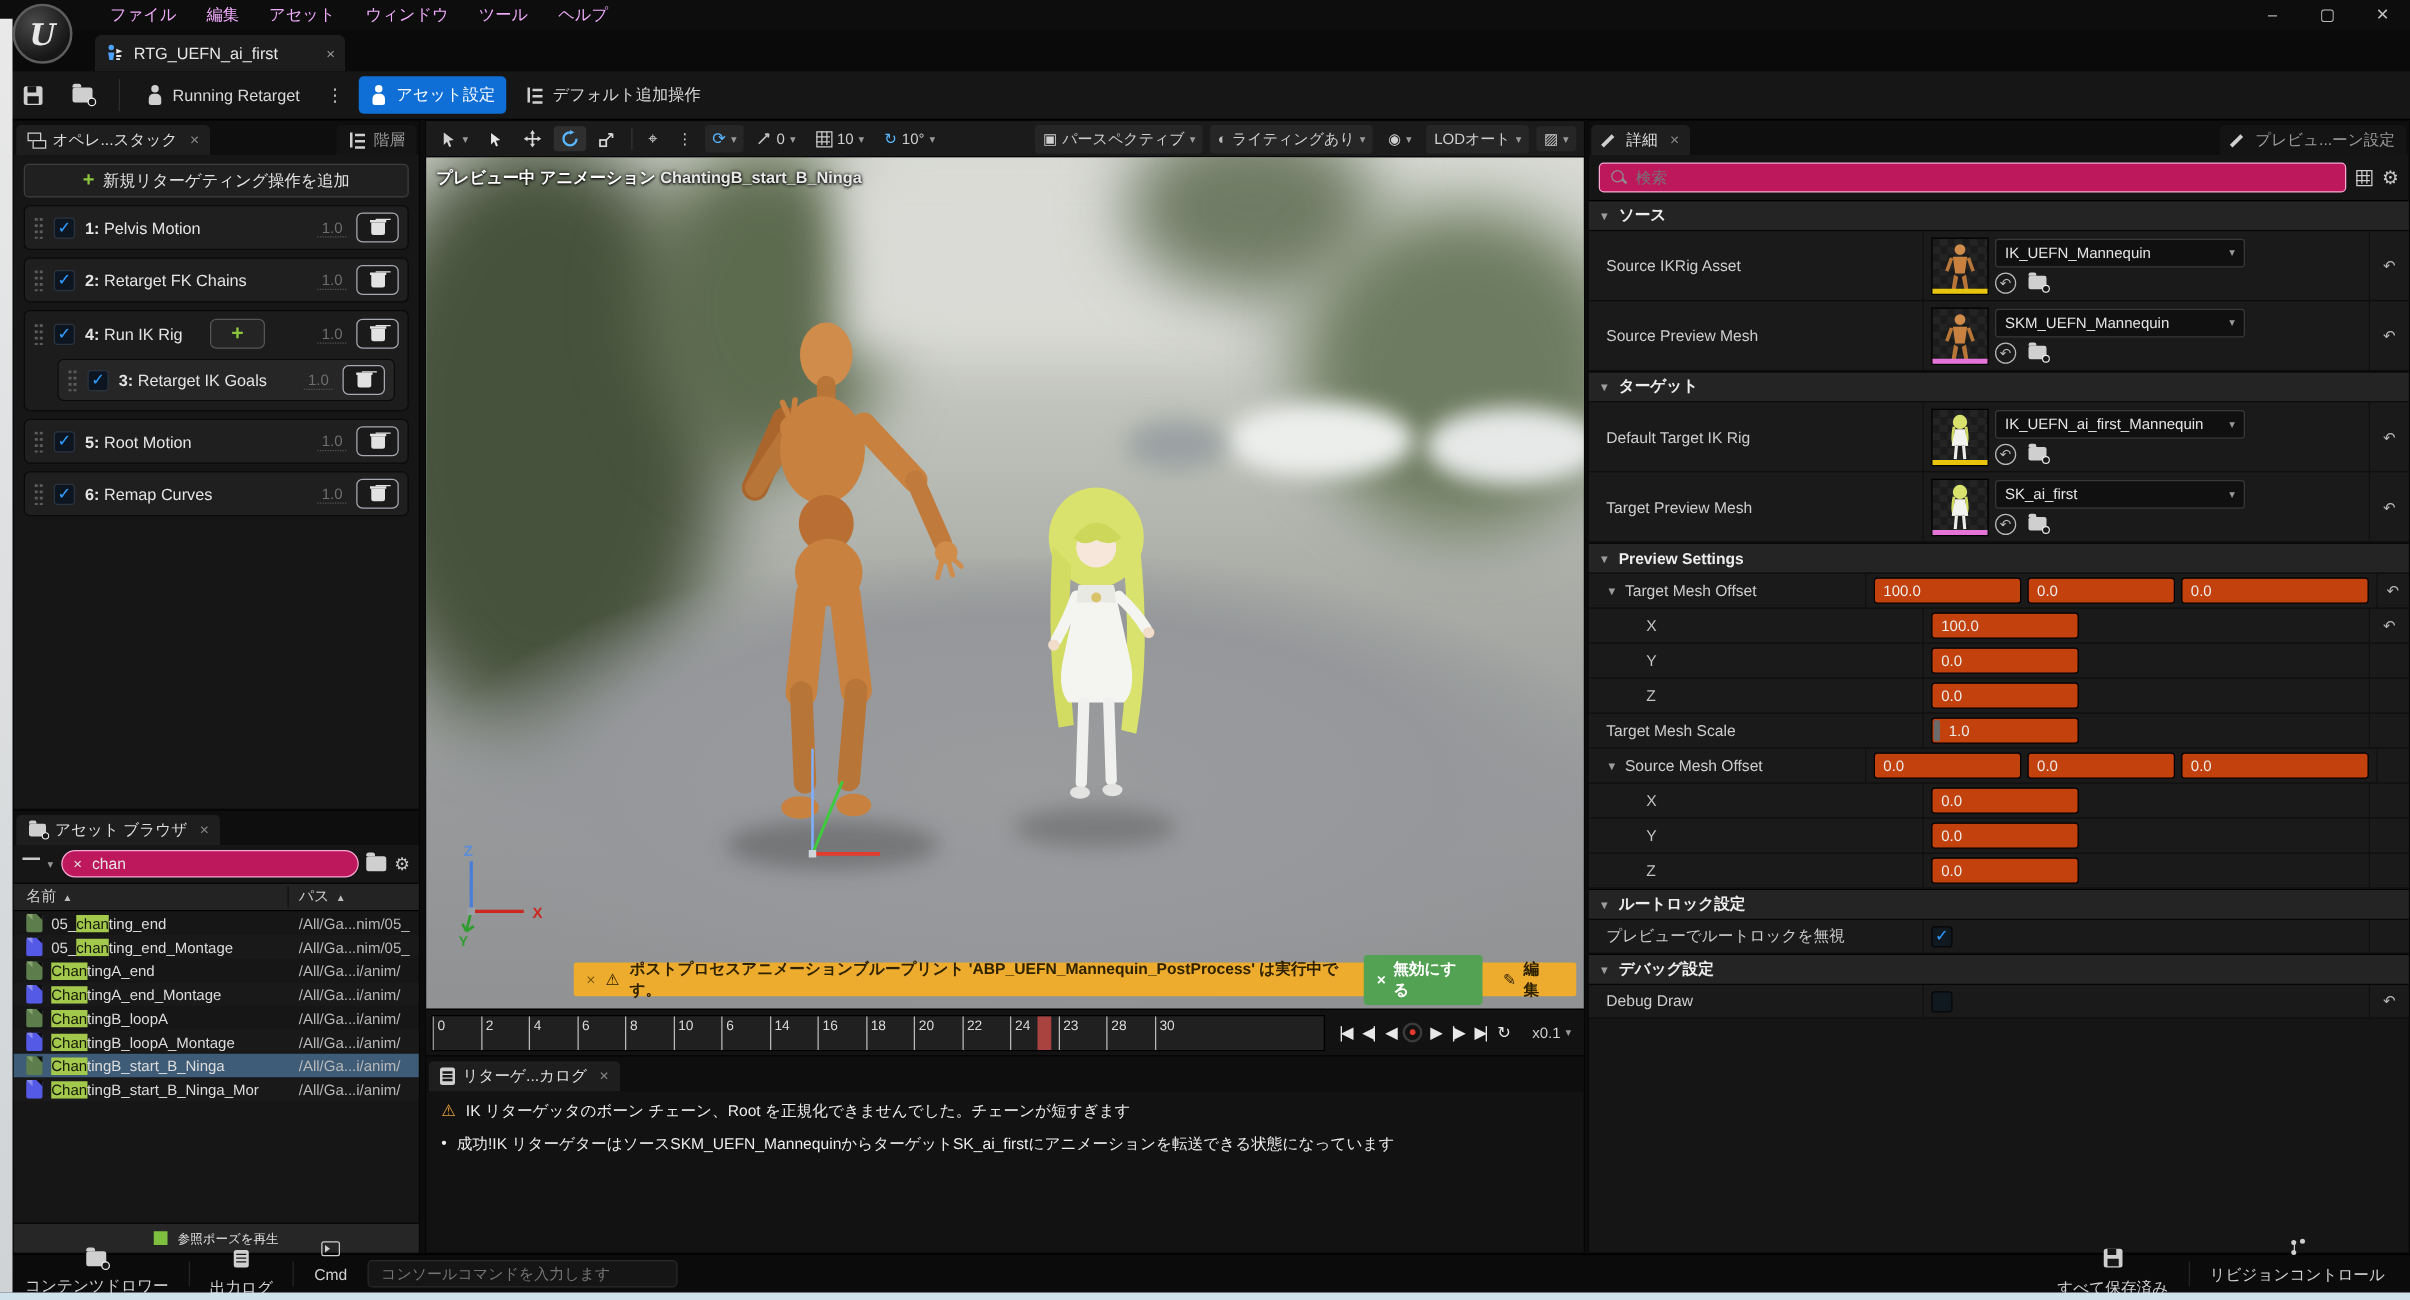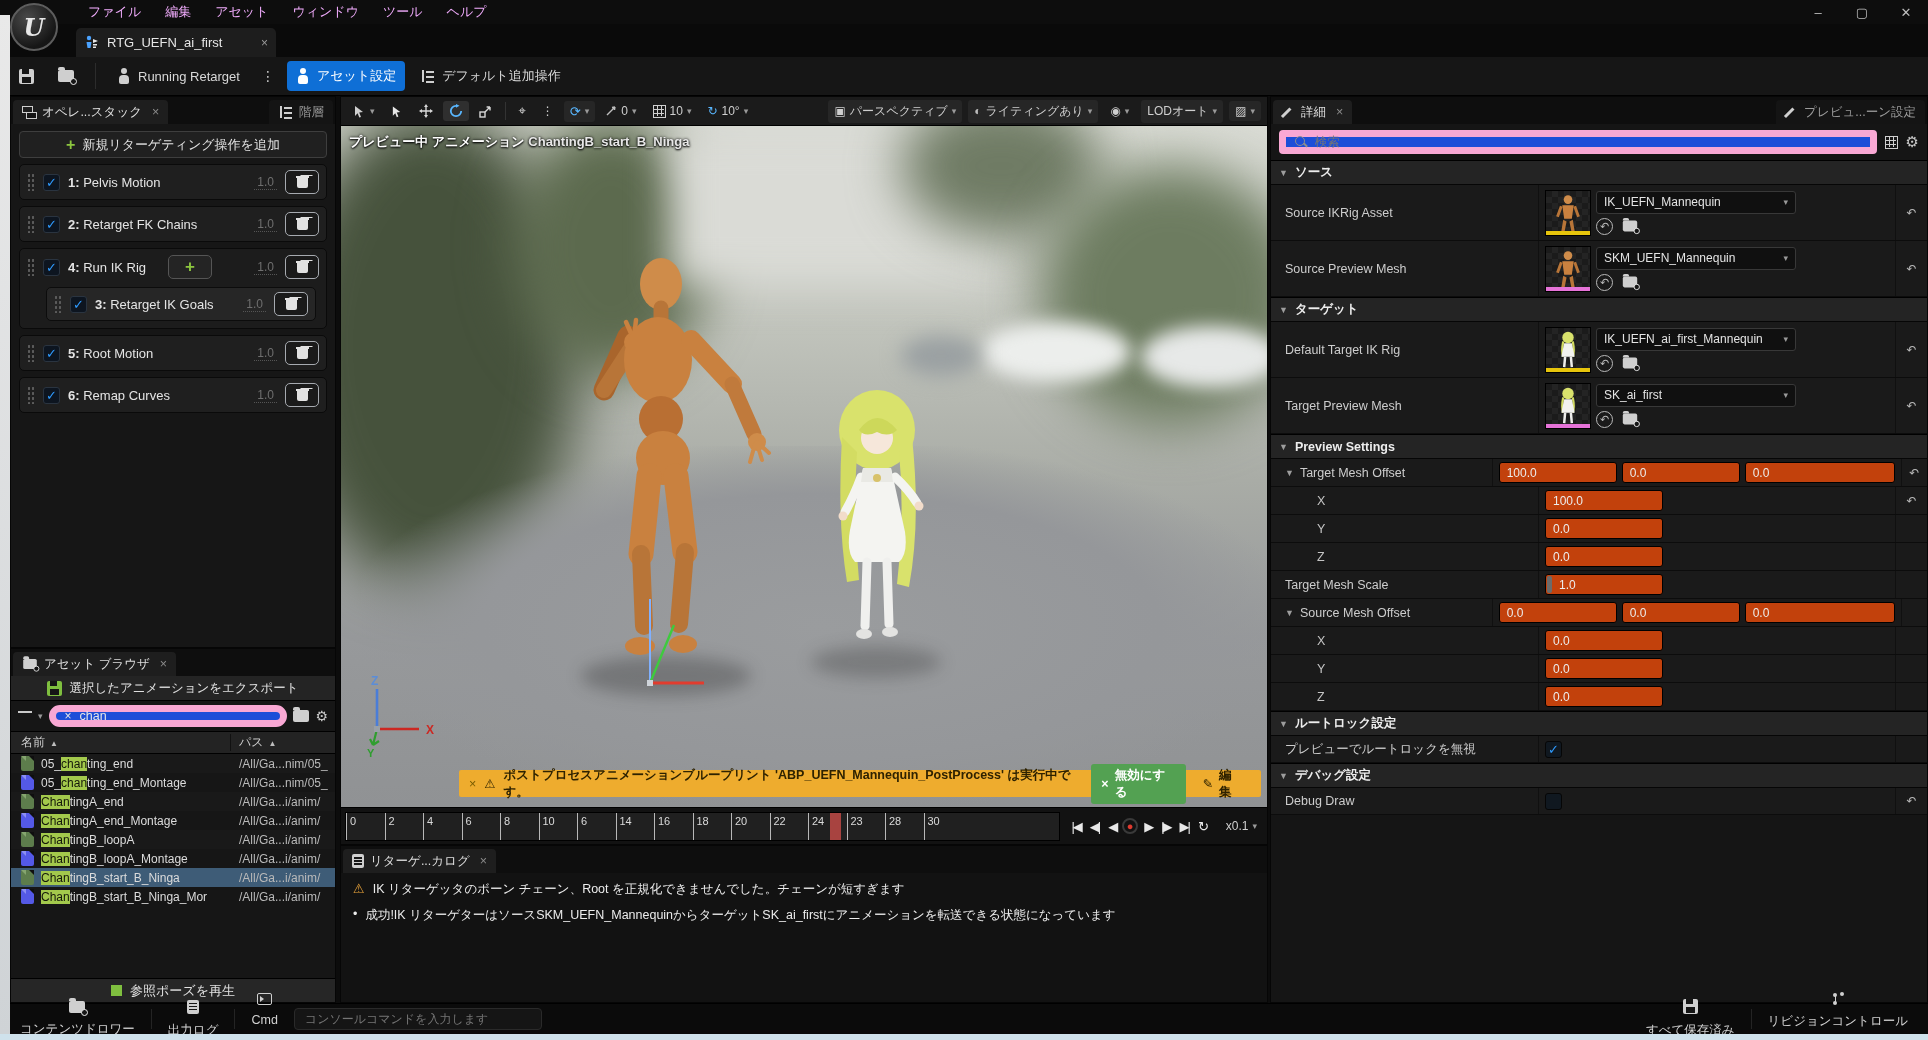--- a/index.html
+++ b/index.html
@@ -87,33 +87,33 @@
   .drag{width:8px;height:18px;background-image:radial-gradient(circle,#5c5c5c 1.1px,transparent 1.3px);background-size:4px 5px;}
   .cbx{width:17px;height:17px;border-radius:3px;background:#0d1520;border:1px solid #2a3440;display:flex;align-items:center;justify-content:center;color:#2e9bff;font-weight:bold;font-size:13px;}
   .opname{color:#e4e4e4;font-size:13px;}
   .opw{margin-left:auto;color:#6f6f6f;border-bottom:1px dotted #555;padding:0 3px;font-size:12px;}
   .trashbtn{width:34px;height:24px;border:1px solid #a6aab0;border-radius:5px;display:flex;align-items:center;justify-content:center;background:#1a1a1a;}
   .plusbtn{width:44px;height:24px;border:1px solid #555;border-radius:5px;display:flex;align-items:center;justify-content:center;color:#8cc63f;font-size:17px;font-weight:bold;background:#242424;margin-left:14px;}
 
   #asset-panel{left:10px;top:648px;width:326px;height:355px;display:flex;flex-direction:column;}
   .exportrow{height:25px;background:#242424;border-bottom:1px solid #000;display:flex;align-items:center;justify-content:center;gap:7px;color:#e0e0e0;font-size:12.5px;}
   .searchrow{height:30px;display:flex;align-items:center;gap:6px;padding:0 7px;}
-  .searchpill{flex:1;height:22px;background:#1d4ed8;border:7px solid #f9a8d4;border-radius:11px;display:flex;align-items:center;gap:6px;padding:0 9px;color:#e6e6e6;}
+  .searchpill{flex:1;height:22px;background:#be185d;border:1px solid #f9a8d4;border-radius:11px;display:flex;align-items:center;gap:6px;padding:0 9px;color:#e6e6e6;}
   .searchpill input{background:transparent;border:none;outline:none;color:#e6e6e6;font-size:12.5px;width:100%;font-family:inherit;}
   .thead{height:23px;background:#232323;border-top:1px solid #000;border-bottom:1px solid #000;display:flex;align-items:center;font-size:12px;color:#cfcfcf;}
   .thead .c1{flex:1;padding-left:10px;border-right:1px solid #111;}
   .thead .c2{width:104px;padding-left:8px;}
   .sort{font-size:8px;color:#bdbdbd;margin-left:5px;}
   .arow{height:19px;display:flex;align-items:center;font-size:12px;color:#dcdcdc;}
   .arow:nth-child(odd){background:#191919;}
   .arow.sel{background:#3e5c77;}
   .arow .nm{flex:1;display:flex;align-items:flex-end;gap:7px;padding-left:10px;white-space:nowrap;overflow:hidden;}
   .arow .pth{width:104px;color:#b9b9b9;padding-left:8px;white-space:nowrap;overflow:hidden;}
   .hl{background:#a3c94c;color:#14180a;}
-  .refpose{margin-top:auto;height:24px;background:#262626;border-top:1px solid #000;display:flex;align-items:center;justify-content:center;gap:8px;color:#e2e2e2;font-size:13px;}
+  .refpose{margin-top:auto;height:24px;background:#262626;border-top:1px solid #000;display:flex;align-items:center;justify-content:center;gap:8px;color:#e2e2e2;font-size:10px;}
   .greensq{width:11px;height:11px;background:#7fbf3f;}
 
   
   #viewport{left:340px;top:96px;width:928px;height:749px;background:#1a1a1a;border:1px solid #060606;}
   .vp-toolbar{height:29px;background:#1b1b1b;border-bottom:1px solid #000;display:flex;align-items:center;gap:4px;padding:0 6px;color:#cfcfcf;}
   .vbtn{display:flex;align-items:center;gap:4px;padding:3px 6px;border-radius:3px;font-size:12px;color:#cfcfcf;}
   .vbtn.on{background:#2f2f2f;color:#59b7ff;}
   .vbtn.boxed{background:#262626;}
   .vp-right{margin-left:auto;display:flex;gap:6px;align-items:center;}
   .vsep{width:1px;height:18px;background:#333;margin:0 3px;}
@@ -316,24 +316,20 @@
   <div class="panel" id="asset-panel">
     <div class="ptabs">
       <div class="ptab">
         <span class="i-folder" style="transform:scale(.85)">
             <span class="i-lens"></span>
           </span>
         <span>アセット ブラウザ</span>
         <span class="x">×</span>
       </div>
     </div>
-    <div class="exportrow">
-      <span class="i-floppy green"></span>
-      <span>選択したアニメーションをエクスポート</span>
-    </div>
     <div class="searchrow">
       <span class="i-filter"></span>
       <span class="chev">▾</span>
       <div class="searchpill">
         <span class="x">×</span>
         <input value="chan" style="">
       </div>
       <span class="i-folder"></span>
       <span style="color:#c9c9c9;font-size:14px;">⚙</span>
     </div>

